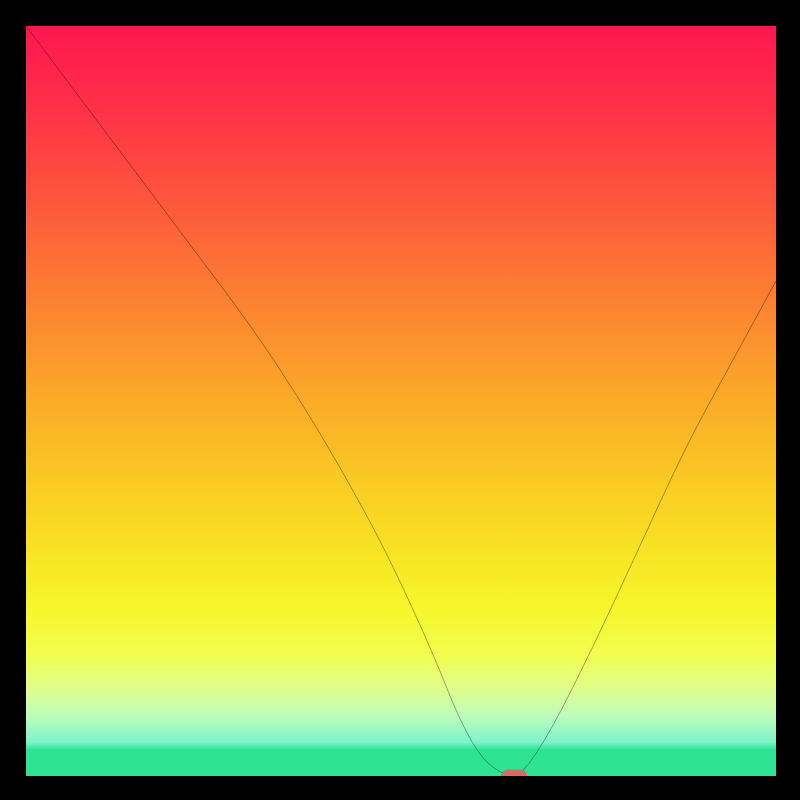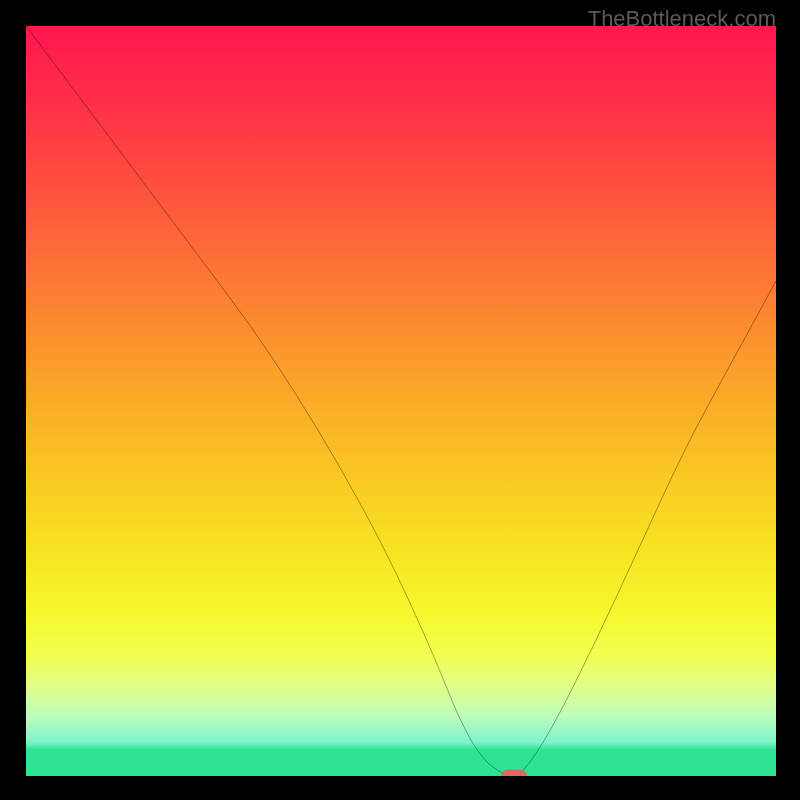--- a/index.html
+++ b/index.html
@@ -55,21 +55,20 @@
     height: 13px;
     border-radius: 7px;
     transform: translate(-50%, -50%);
   }
 </style>
 </head>
 <body>
 
 <div class="chart-frame">
 
-  <div class="watermark">TheBottleneck.com</div>
 
   <div class="plot-area">
 
     <svg class="gradient-bg" viewBox="0 0 100 100" preserveAspectRatio="none">
       <defs>
         <linearGradient id="bg-grad" x1="0" y1="0" x2="0" y2="1">
             <stop offset="0%" stop-color="#fe1750"></stop>
             <stop offset="10%" stop-color="#fe2e48"></stop>
             <stop offset="20%" stop-color="#fe4c3f"></stop>
             <stop offset="30%" stop-color="#fd6c37"></stop>

